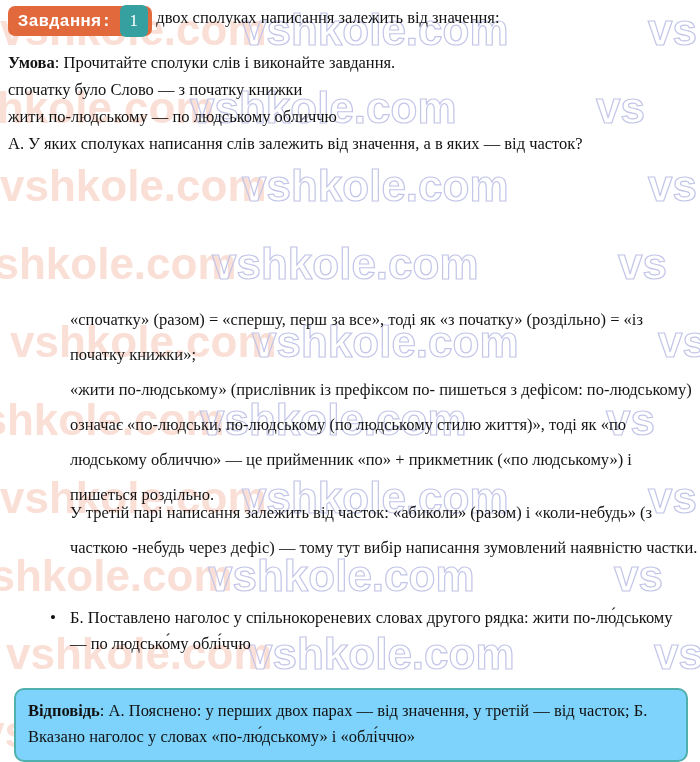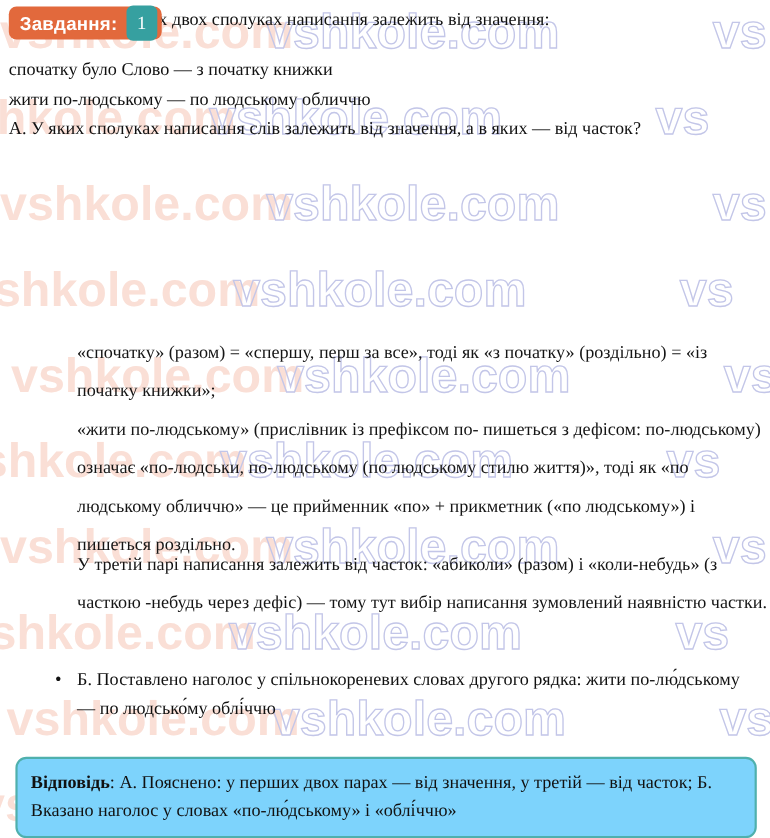--- a/index.html
+++ b/index.html
@@ -64,21 +64,21 @@
   }
   .badge-pill {
     display: flex;
     align-items: center;
     background: #e2693c;
     border-radius: 7px;
     height: 30px;
     padding: 0 4px 0 10px;
   }
   .badge-label {
-    font-family: Liberation Sans, sans-serif;
+    font-family: Liberation Mono, monospace;
     font-weight: 700;
     font-size: 17px;
     color: #ffffff;
     line-height: 1;
     padding-right: 8px;
     letter-spacing: 0.2px;
     text-align: center;
   }
   .badge-number {
     background: #36a0a0;
@@ -249,20 +249,23 @@
 <div id="content">
 
   <div id="task-badge-row">
     <div class="badge-pill">
       <span class="badge-label">Завдання:</span>
       <span class="badge-number">1</span>
     </div>
   </div>
 
   <div id="condition-block" class="block">
+    <p class="txt-line">
+      <span class="lbl-bold">Умова</span><span>: Прочитайте сполуки слів і виконайте завдання.</span>
+    </p>
     <p class="txt-line">спочатку було Слово — з початку книжки</p>
     <p class="txt-line">жити по-людському — по людському обличчю</p>
     <p class="txt-line">А. У яких сполуках написання слів залежить від значення, а в яких — від часток?</p>
   </div>
 
 
   <ul id="solution-list">
     <li>
       <p class="para para-first">А. У перших двох сполуках написання залежить від значення:</p>
     </li>

